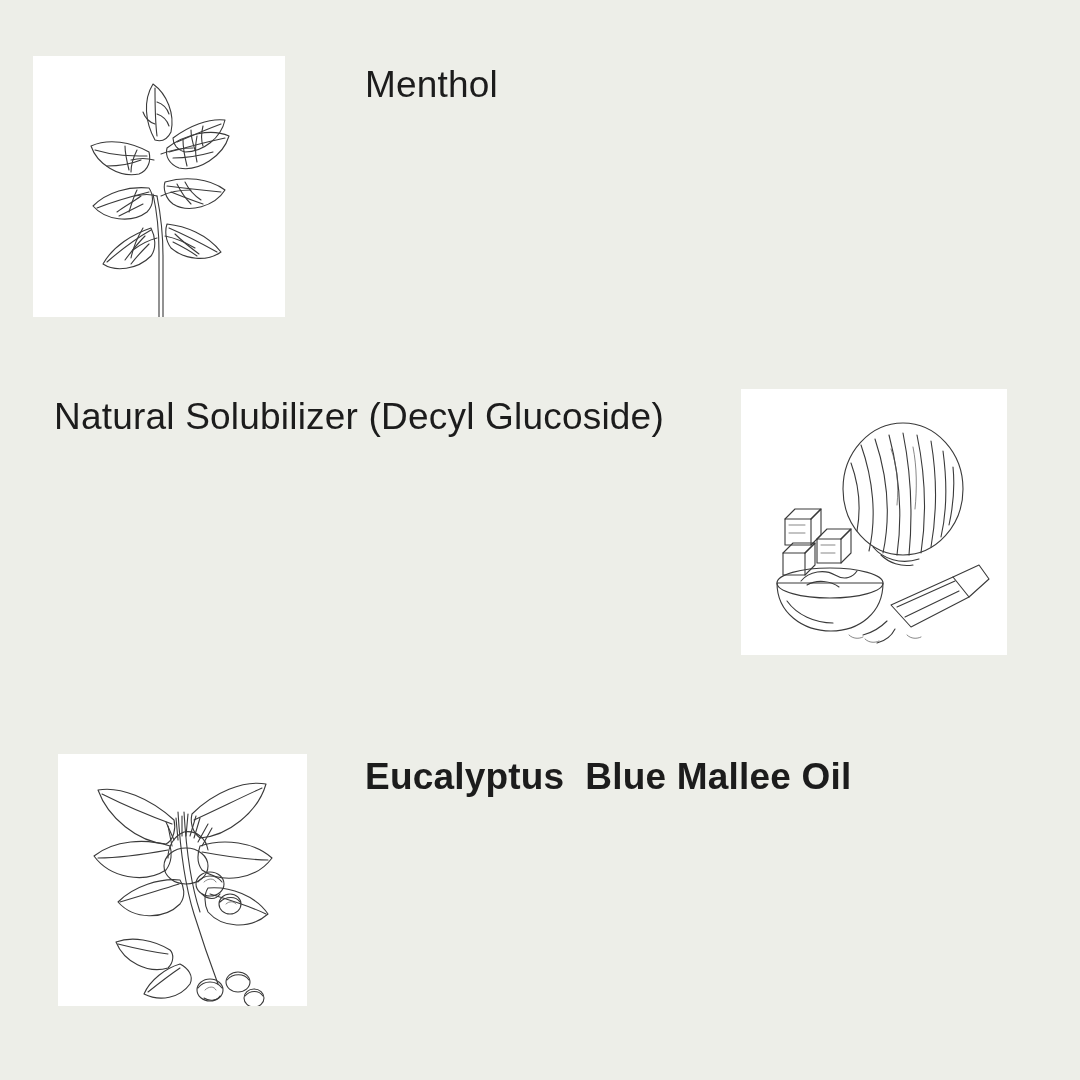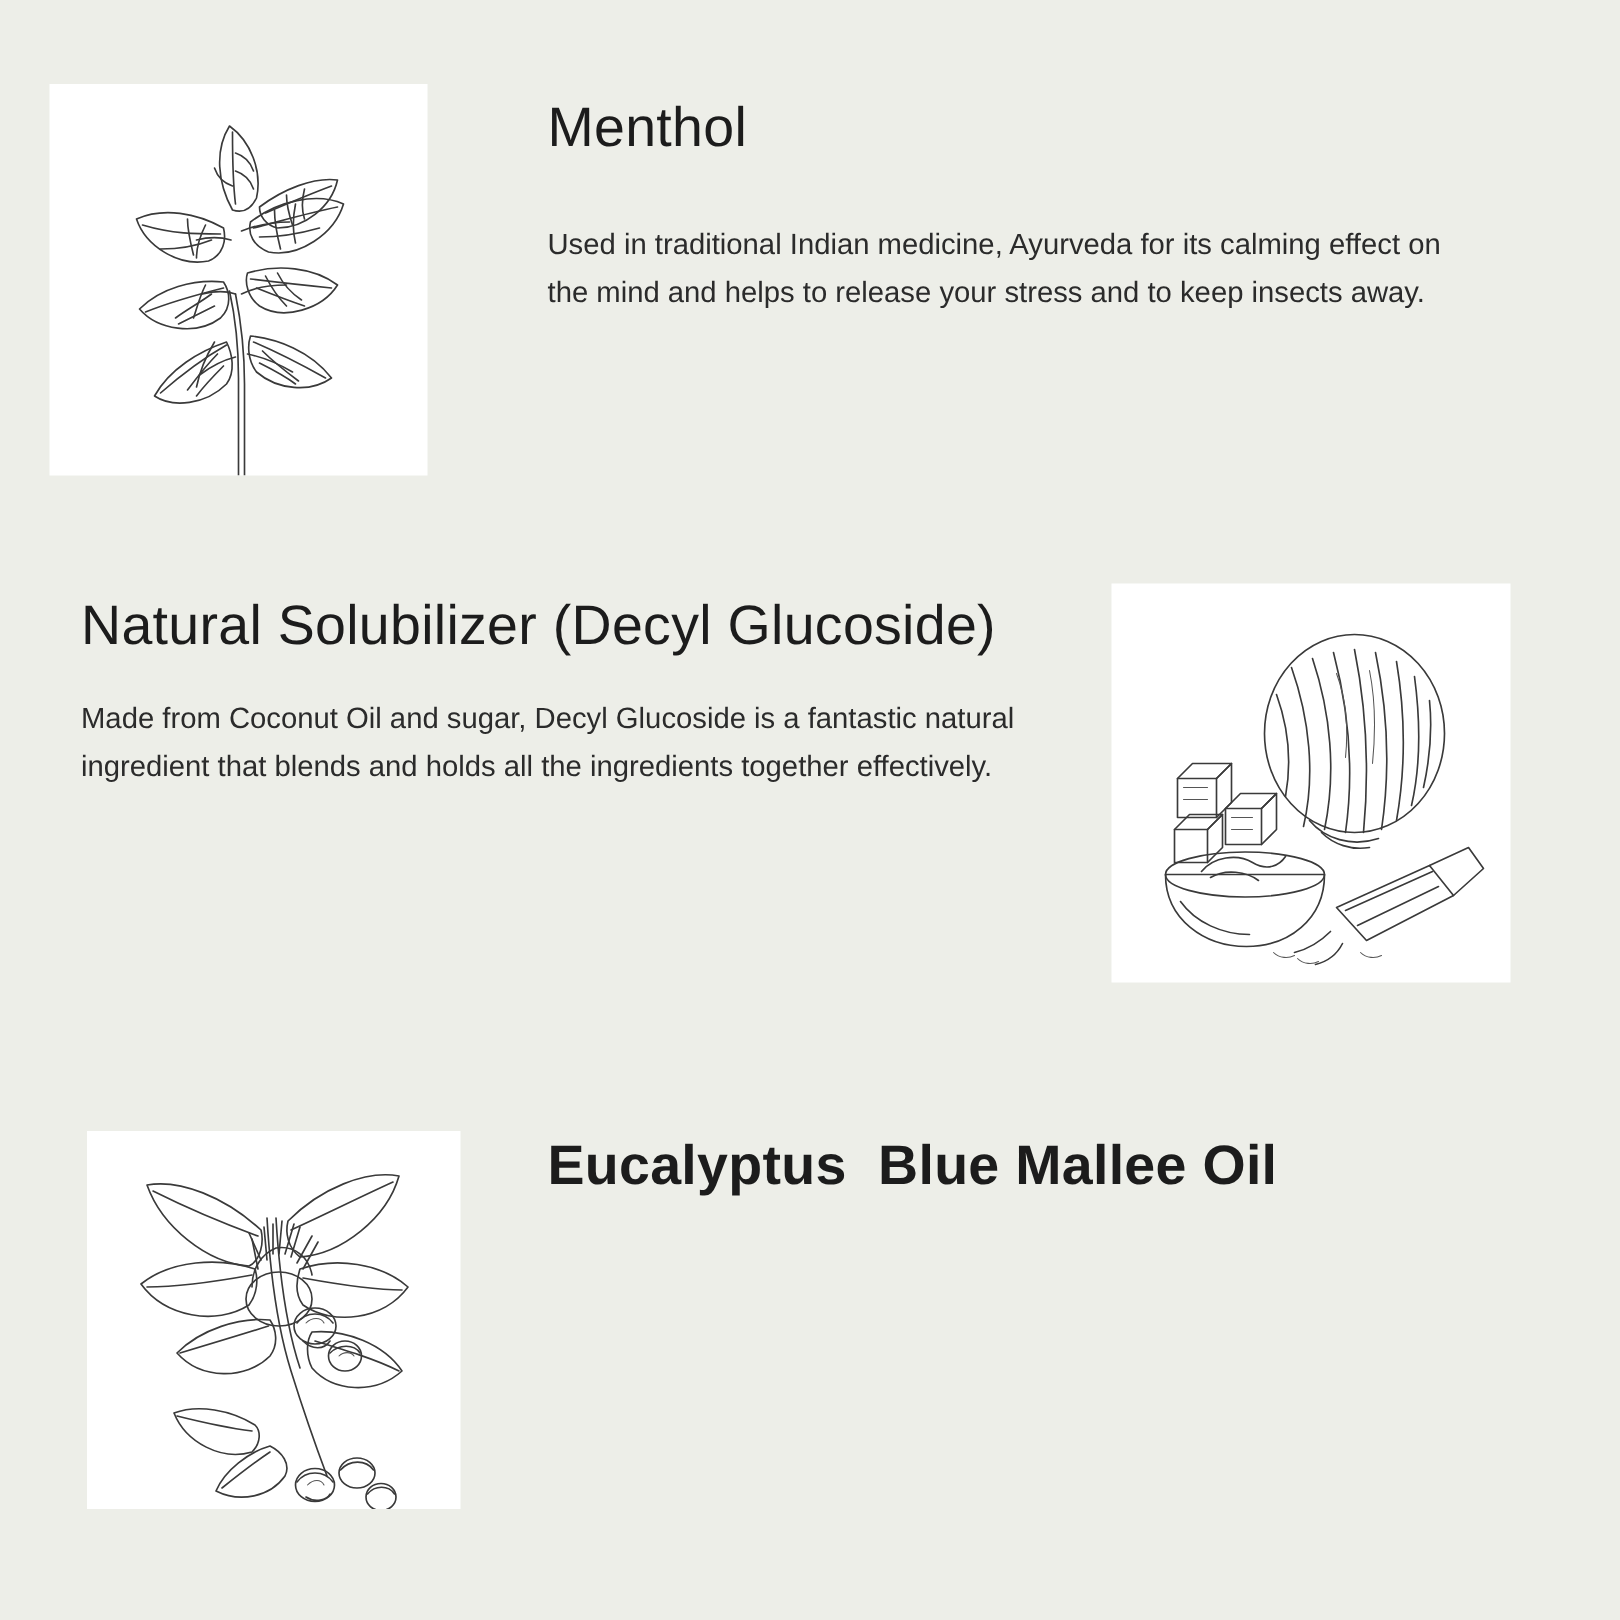--- a/index.html
+++ b/index.html
@@ -58,21 +58,21 @@
     width: 252px;
     height: 261px;
   }
   #sec-menthol .text-col {
     position: absolute;
     left: 365px;
     top: 60px;
     width: 600px;
   }
   #sec-menthol .heading {
-    margin-bottom: 38px;
+    margin-bottom: 16px;
   }
 
   
   #sec-solubilizer .img-card {
     position: absolute;
     left: 741px;
     top: 389px;
     width: 266px;
     height: 266px;
   }
@@ -183,21 +183,20 @@
           <path d="M128 140 C136 136 148 134 158 134"></path>
           <path d="M121 104 C114 102 106 102 98 104"></path>
           <path d="M128 98 C138 94 150 92 160 92"></path>
           <path d="M124 182 C116 184 108 188 100 194"></path>
           <path d="M132 180 C142 182 152 186 162 192"></path>
         </g>
       </svg>
     </div>
     <div class="text-col">
       <h2 class="heading">Menthol</h2>
-      <p class="body-text">Used in traditional Indian medicine, Ayurveda for its calming effect on the mind and helps to release your stress and to keep insects away.</p>
     </div>
   </section>
 
   <section id="sec-solubilizer">
     <div class="img-card">
       <svg width="266" height="266" viewBox="0 0 266 266">
         <g class="sketch">
 
           <ellipse cx="162" cy="100" rx="60" ry="66"></ellipse>
           <path d="M120 56 C132 90 136 128 128 162"></path>
@@ -252,21 +251,20 @@
         </g>
         <g class="sketch-thin">
           <path d="M124 250 C128 254 134 254 138 252"></path>
           <path d="M108 246 C112 250 118 250 122 248"></path>
           <path d="M166 246 C170 250 176 250 180 248"></path>
         </g>
       </svg>
     </div>
     <div class="text-col">
       <h2 class="heading">Natural Solubilizer (Decyl Glucoside)</h2>
-      <p class="body-text">Made from Coconut Oil and sugar, Decyl Glucoside is a fantastic natural ingredient that blends and holds all the ingredients together effectively.</p>
     </div>
   </section>
 
   <section id="sec-eucalyptus">
     <div class="img-card">
       <svg width="249" height="252" viewBox="0 0 249 252">
         <g class="sketch">
 
           <path d="M120 58 C122 92 126 128 136 160 C146 192 154 214 160 230"></path>
           <path d="M126 58 C128 92 132 128 142 158"></path>

